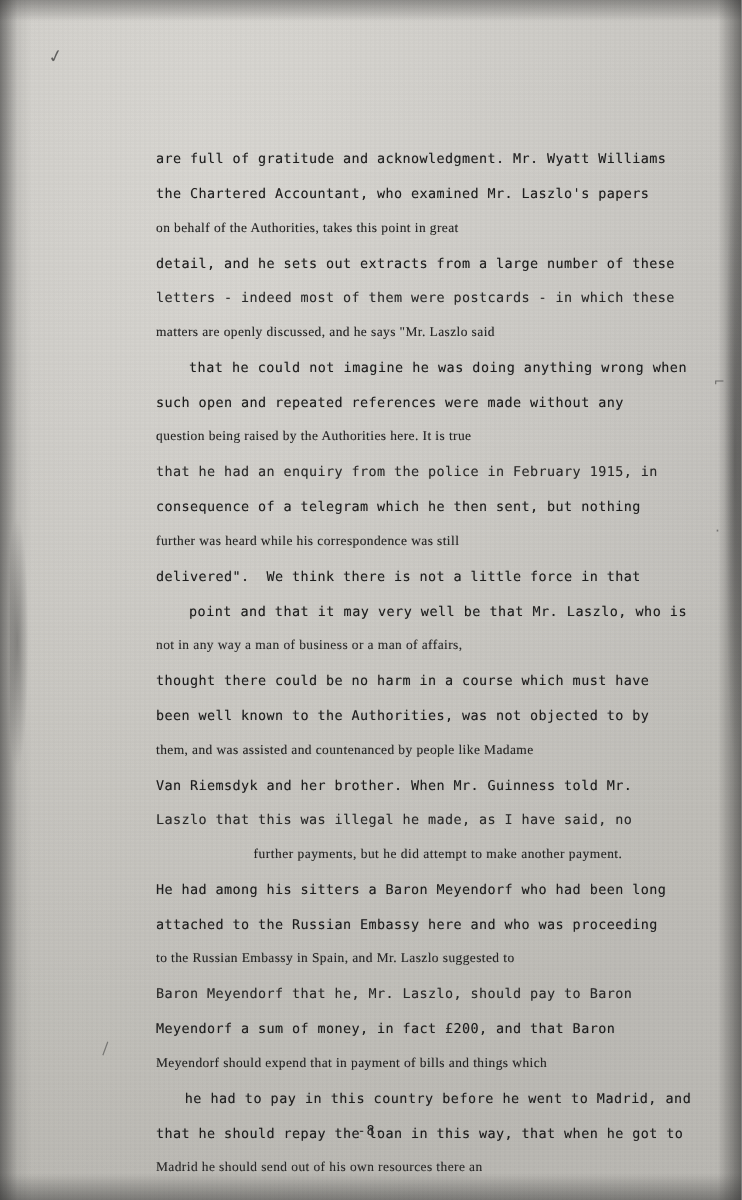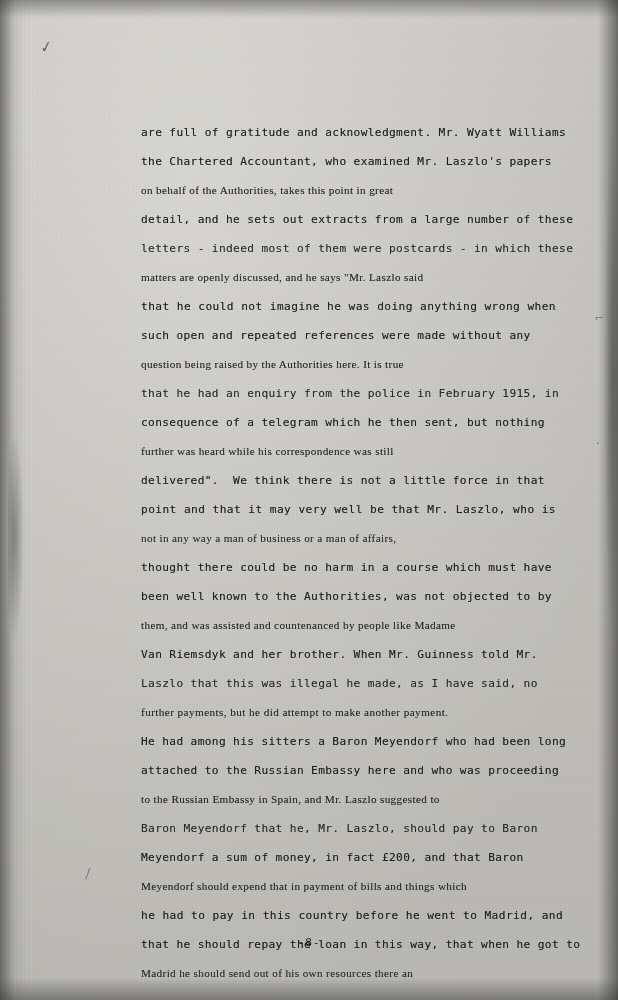--- a/index.html
+++ b/index.html
@@ -113,26 +113,25 @@
     color: #1d1d1d;
     font-size: 11.2px;
     line-height: 29.0px;
     letter-spacing: 0.35px;
     white-space: pre;
     text-shadow: 0 0 0.6px rgba(0,0,0,0.35);
   }
   .body-text .line {
     display: block;
     height: 29.0px;
-    margin-left: 11px;
   }
   
   .body-text .line:nth-child(3n) { opacity: 0.96; font-family: Liberation Serif, serif; }
   .body-text .line:nth-child(5n) { opacity: 0.93; }
-  .body-text .line:nth-child(7n) { letter-spacing: 0.42px; }
+  .body-text .line:nth-child(7n) { letter-spacing: 0.42px; text-align: center; }
 
   .page-number {
     position: absolute;
     left: 0;
     right: 0;
     top: 936px;
     text-align: center;
     color: #1d1d1d;
     font-size: 11.2px;
     letter-spacing: 0.6px;

